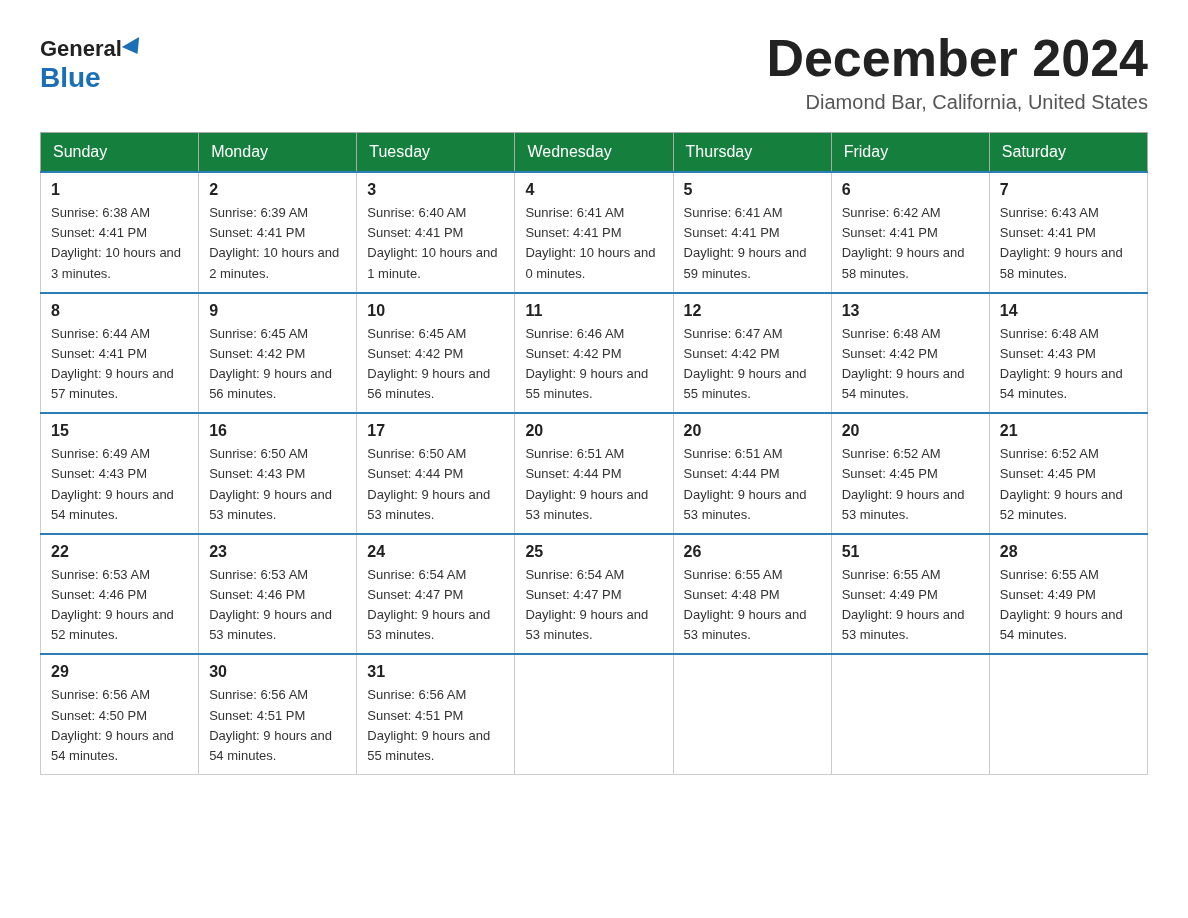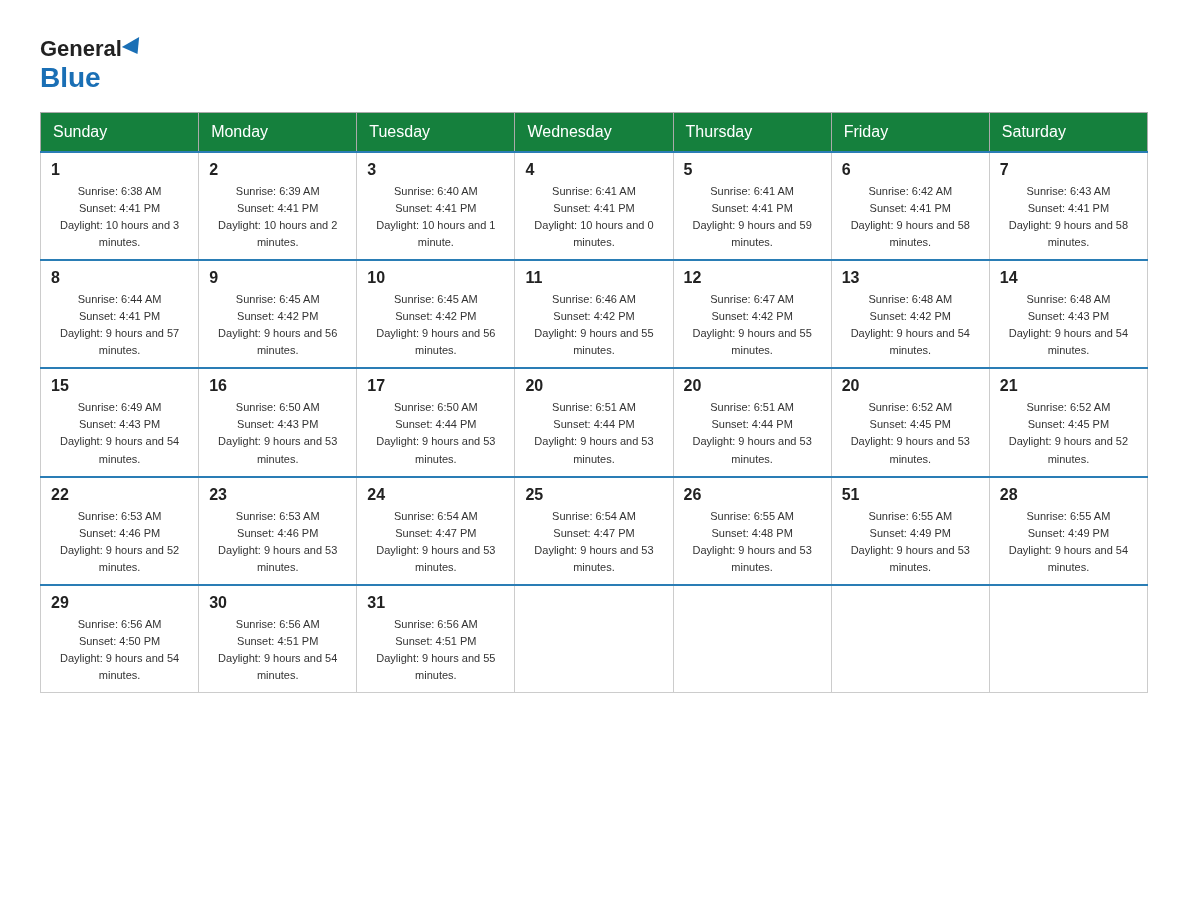--- a/index.html
+++ b/index.html
@@ -85,44 +85,47 @@
       background: #fff;
     }
     .day-number {
       font-size: 16px;
       font-weight: bold;
       color: #222;
       display: block;
       margin-bottom: 4px;
     }
     .day-info {
-      font-size: 11px;
+      font-size: 13px;
       color: #333;
       line-height: 1.55;
-      text-align: center;
     }
     .calendar-table tr td {
       border-top: 2px solid #2a7db5;
     }
     .calendar-table tbody tr:first-child td {
       border-top: 2px solid #2a7db5;
     }
     .empty-cell {
       background: #fff;
     }
   </style>
 </head>
 <body>
 
 <div class="header-section">
   <div class="logo">
     <div class="logo-text">
       General<span class="logo-arrow"></span>
     </div>
     <div class="logo-sub">Blue</div>
+  </div>
+  <div class="title-section">
+    <div class="main-title">December 2024</div>
+    <div class="subtitle">Diamond Bar, California, United States</div>
   </div>
 </div>
 
 <table class="calendar-table">
   <thead>
     <tr>
       <th>Sunday</th>
       <th>Monday</th>
       <th>Tuesday</th>
       <th>Wednesday</th>

